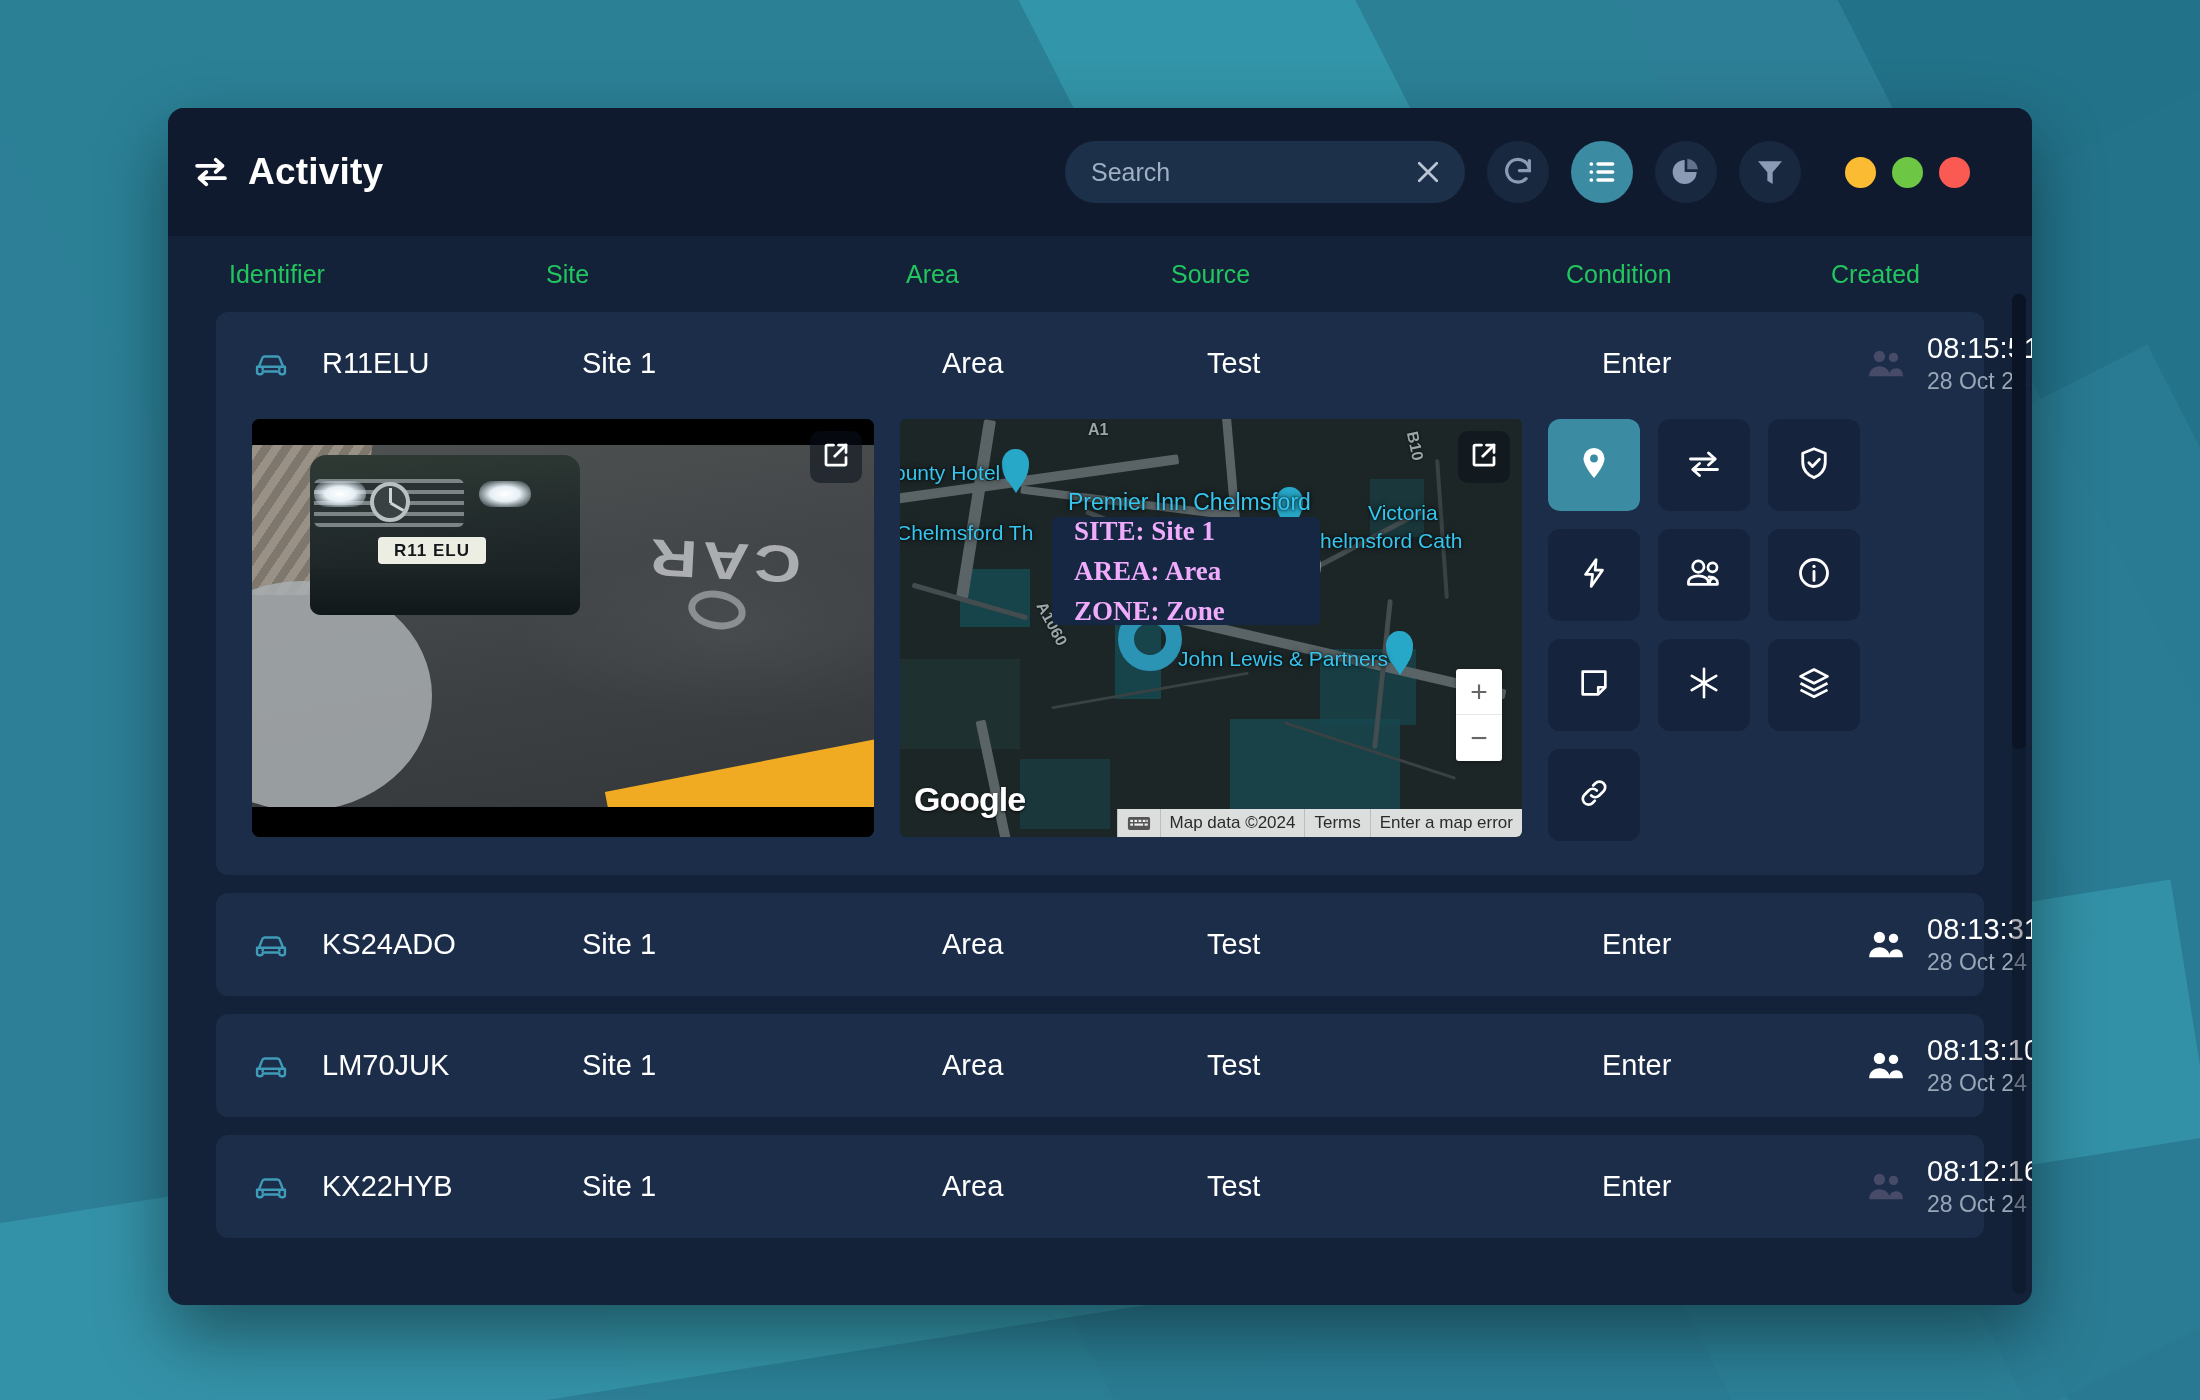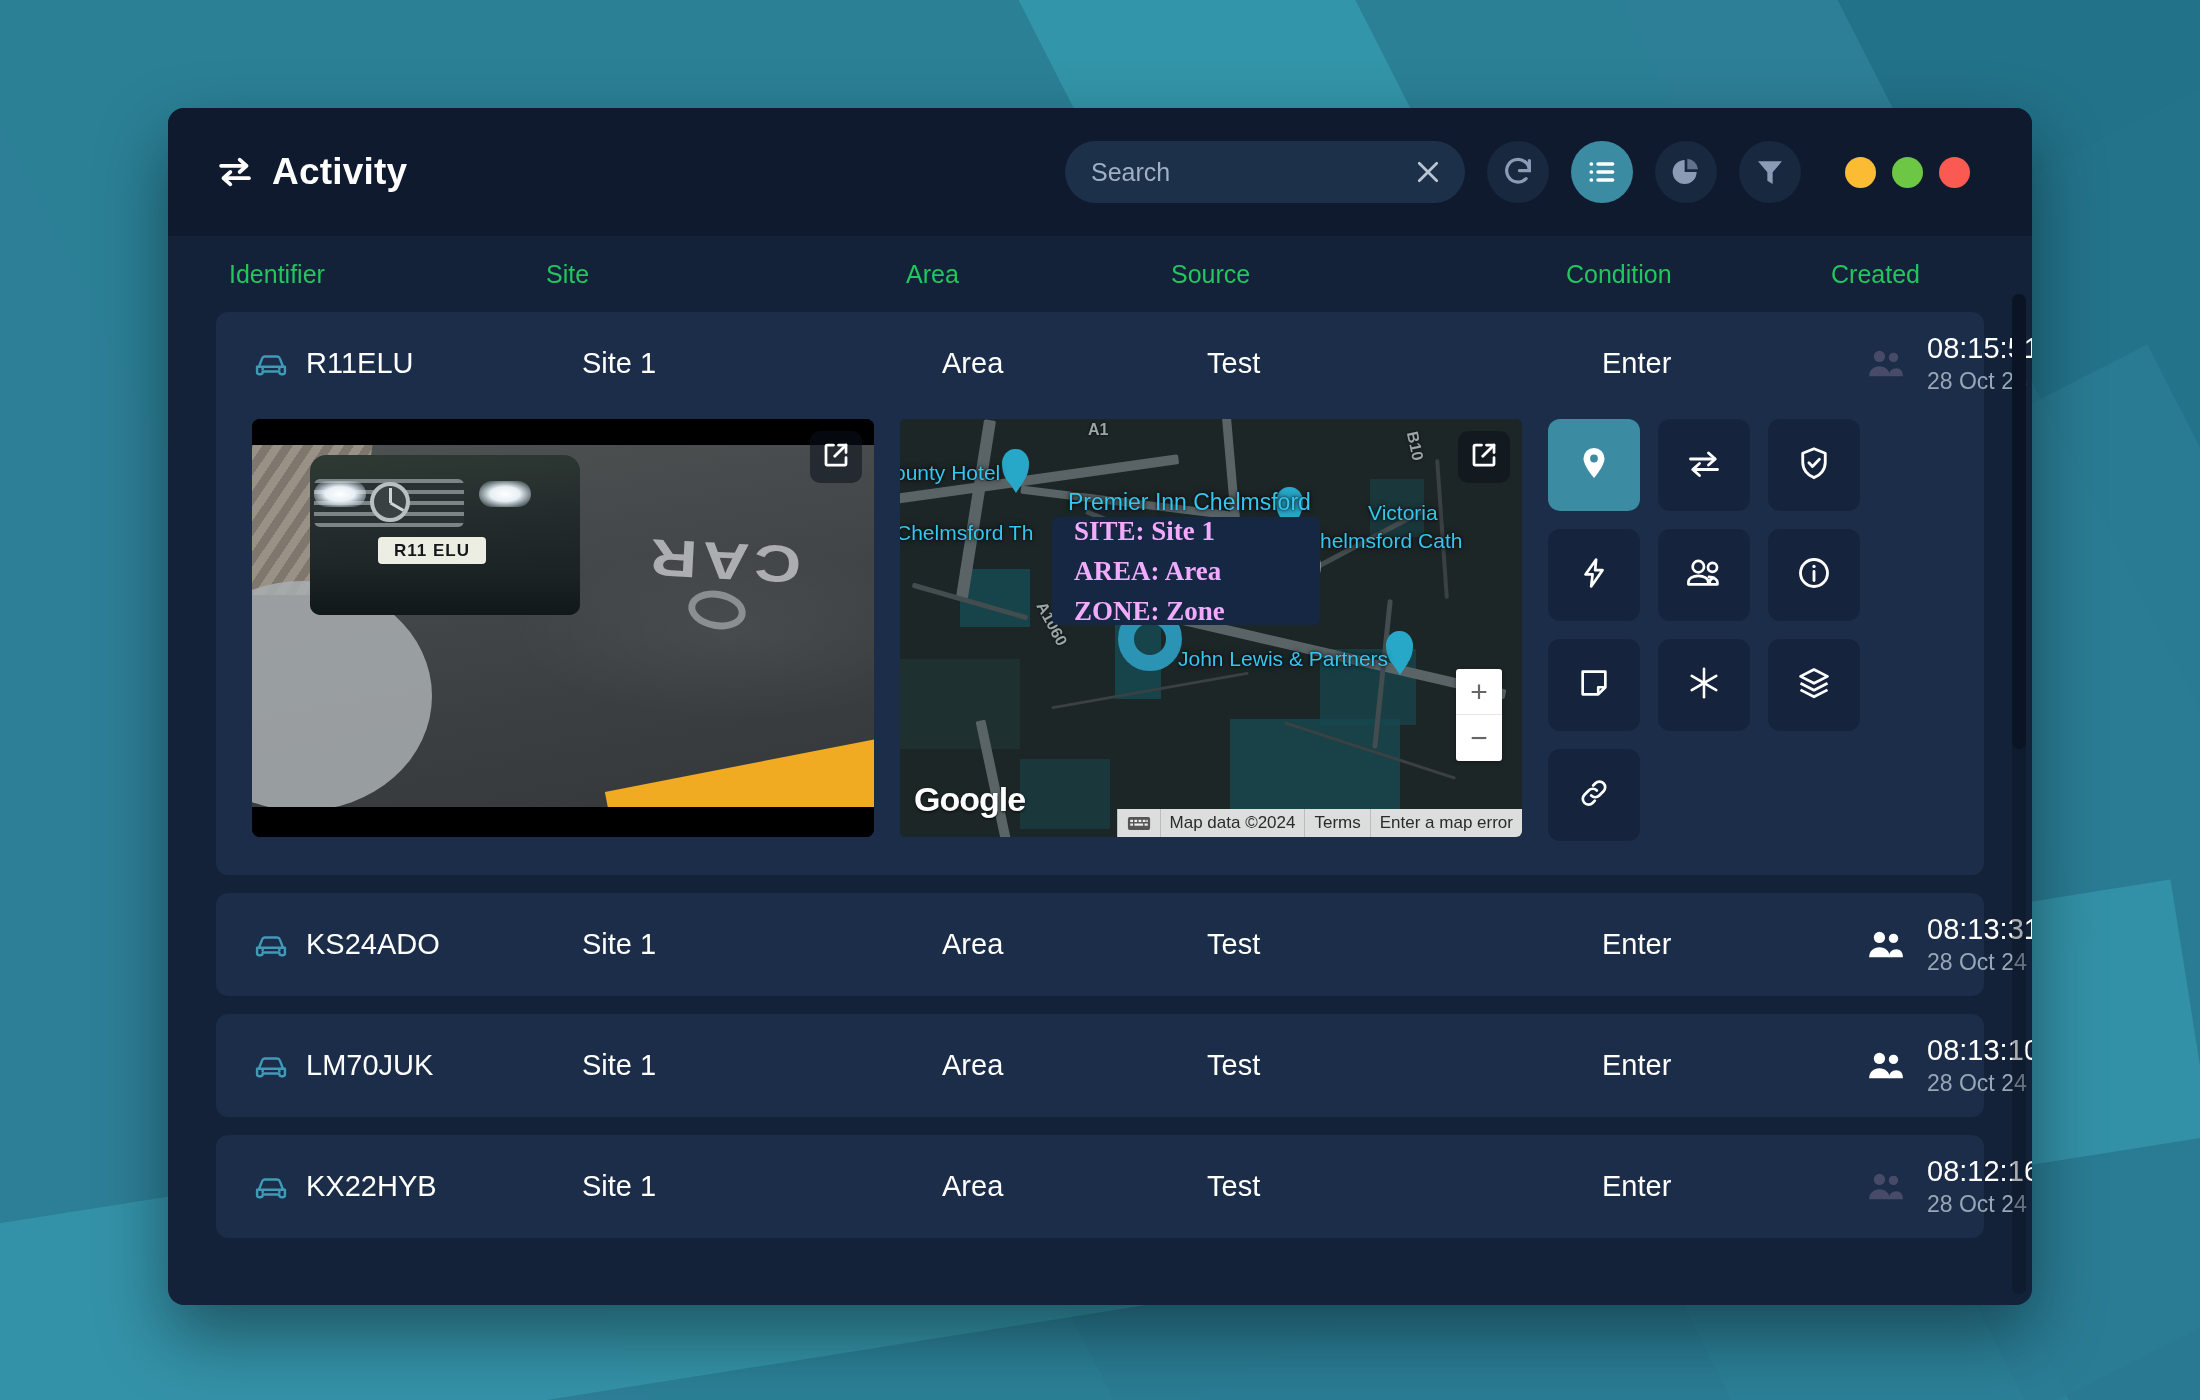--- a/index.html
+++ b/index.html
@@ -22,21 +22,21 @@
   .b7 { width: 1100px; height: 1800px; background: #25758c; left: 1530px; top: 430px; transform: rotate(-27deg); opacity: .55; }
 
   
   .window {
     position: absolute; left: 168px; top: 108px; width: 1864px; height: 1197px;
     background: #132238; border-radius: 16px; overflow: hidden;
     box-shadow: 0 30px 70px rgba(0,0,0,.42);
   }
   .titlebar {
     height: 128px; background: #101a2e; display: flex; align-items: center;
-    padding: 0 62px 0 48px; position: relative;
+    padding: 0 62px 0 24px; position: relative;
   }
   .app-title { display: flex; align-items: center; gap: 18px; }
   .app-title .tt { color: #fff; font-size: 37px; font-weight: 700; letter-spacing: .2px; }
   .swap-glyph { width: 38px; height: 34px; }
 
   .tb-right { margin-left: auto; display: flex; align-items: center; gap: 22px; }
   .searchbox {
     width: 400px; height: 62px; background: #1c3049; border-radius: 31px;
     display: flex; align-items: center; padding: 0 22px 0 26px;
   }
@@ -70,21 +70,21 @@
   .col-crt  { flex: 1 1 auto; }
 
   .thead .col-id { padding-left: 13px; }
 
   .card { background: #1b2d49; border-radius: 12px; margin-bottom: 18px; }
   .card.expanded { background: #1b2d49; }
   .row {
     display: flex; align-items: center; height: 103px; padding: 0 30px 0 36px;
     color: #ffffff; font-size: 29px; cursor: pointer;
   }
-  .row .plate { display: flex; align-items: center; gap: 16px; }
+  .row .plate { display: flex; align-items: center; gap: 32px; }
   .car-icon { width: 38px; height: 26px; flex: 0 0 auto; }
   .cond-cell { display: flex; align-items: center; gap: 22px; }
   .people-icon { width: 38px; height: 30px; flex: 0 0 auto; }
   .created { line-height: 1.08; }
   .created .tm { font-size: 29px; color: #fff; }
   .created .dt { font-size: 23px; color: #98a6b6; margin-top: 4px; }
 
   
   .detail { display: flex; gap: 26px; padding: 4px 30px 34px 36px; }
   .media {

